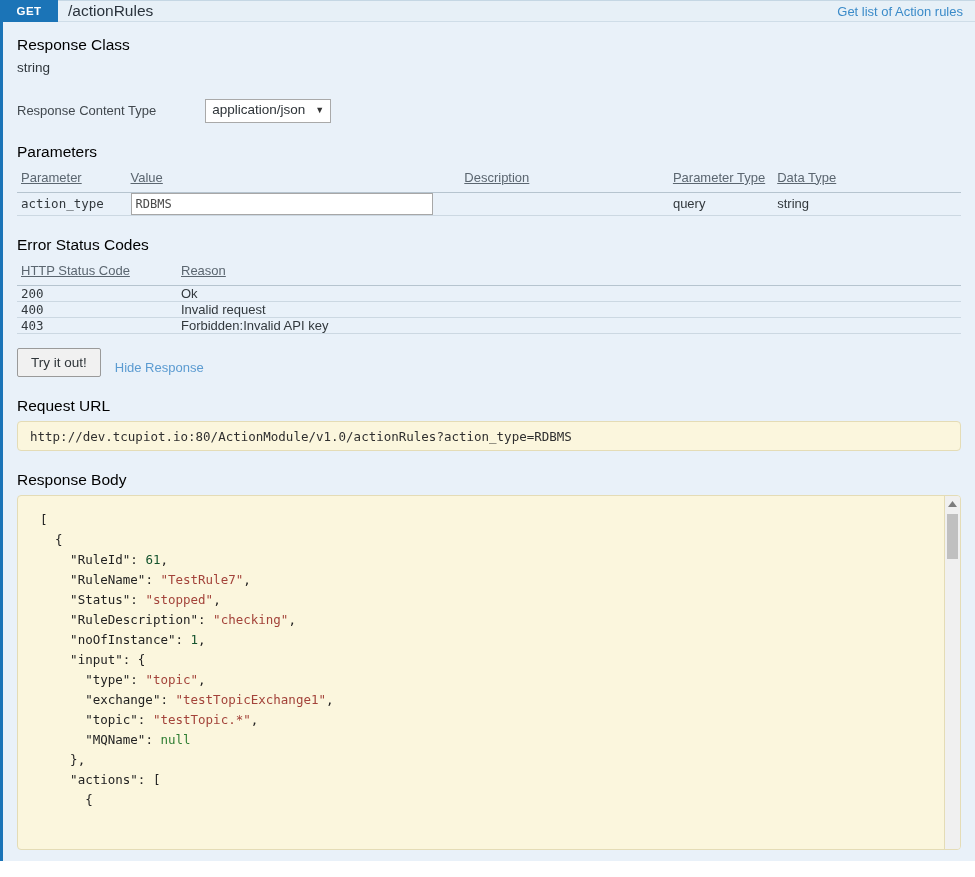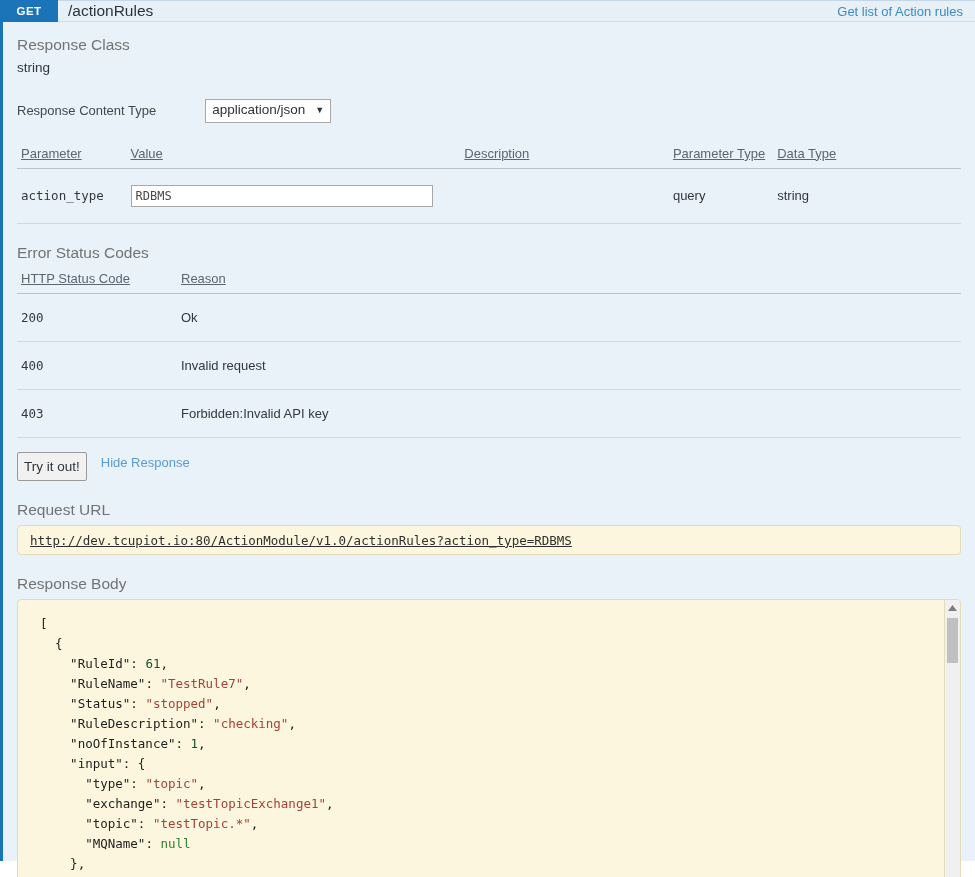--- a/index.html
+++ b/index.html
@@ -64,21 +64,21 @@
     height: 839px;
   }
   .inner {
     padding: 14px 14px 0 14px;
   }
 
   h4.section-title {
     margin: 0 0 6px 0;
     font-size: 15.5px;
     font-weight: normal;
-    color: #737373;
+    color: #000000;
   }
   .plain-text {
     font-size: 13.5px;
     color: #30373d;
     margin: 0 0 4px 0;
   }
 
   
   .ctype-row {
     margin-top: 24px;
@@ -114,21 +114,21 @@
   table.grid th {
     text-align: left;
     font-weight: normal;
     color: #5b6670;
     font-size: 13px;
     padding: 3px 4px 7px 4px;
     border-bottom: 1px solid #b6c4cf;
     text-decoration: underline;
   }
   table.grid td {
-    padding: 16px 4px;
+    padding: 0 4px;
     color: #32383d;
     border-bottom: 1px solid #ccd8e2;
     vertical-align: middle;
   }
   table.grid tr:last-child td { border-bottom: 1px solid #ccd8e2; }
   .mono {
     font-family: "DejaVu Sans Mono", "Liberation Mono", monospace;
     font-size: 12.5px;
   }
   .param-input {
@@ -154,44 +154,43 @@
     margin-top: 14px;
     display: flex;
     align-items: center;
   }
   .btn-try {
     background: #f1f1f1;
     border: 1px solid #9a9a9a;
     border-radius: 2px;
     font-size: 13.5px;
     color: #2f3539;
-    padding: 6px 6px;
+    padding: 6px 13px;
     cursor: pointer;
     font-family: "Liberation Sans", sans-serif;
   }
   .link-hide {
     margin-left: 14px;
     font-size: 13px;
     color: #5b9bd1;
     cursor: pointer;
     align-self: flex-start;
-    margin-top: 3px;
+    margin-top: 12px;
   }
 
   
   .code-box {
     background: #fbf6dd;
     border: 1px solid #e4dcb6;
     border-radius: 4px;
     font-family: "DejaVu Sans Mono", "Liberation Mono", monospace;
     font-size: 12.5px;
     color: #2f2f2f;
     padding: 8px 12px;
     margin-top: 2px;
-    text-decoration: underline;
   }
   .url-box { height: 30px; line-height: 15px; padding-top: 7px; }
 
   .resp-wrap {
     position: relative;
     margin-top: 4px;
     background: #fbf6dd;
     border: 1px solid #e4dcb6;
     border-radius: 4px;
     height: 355px;
@@ -255,20 +254,21 @@
 
       <div class="ctype-row">
         <span class="ctype-label">Response Content Type</span>
         <span class="ctype-select">
           <span>application/json</span>
           <span class="caret">▼</span>
         </span>
       </div>
 
       <div class="sec">
+        <h4 class="section-title">Parameters</h4>
         <table class="grid">
           <thead>
             <tr>
               <th class="col-param">Parameter</th>
               <th class="col-value">Value</th>
               <th class="col-desc">Description</th>
               <th class="col-ptype">Parameter Type</th>
               <th class="col-dtype">Data Type</th>
             </tr>
           </thead>

